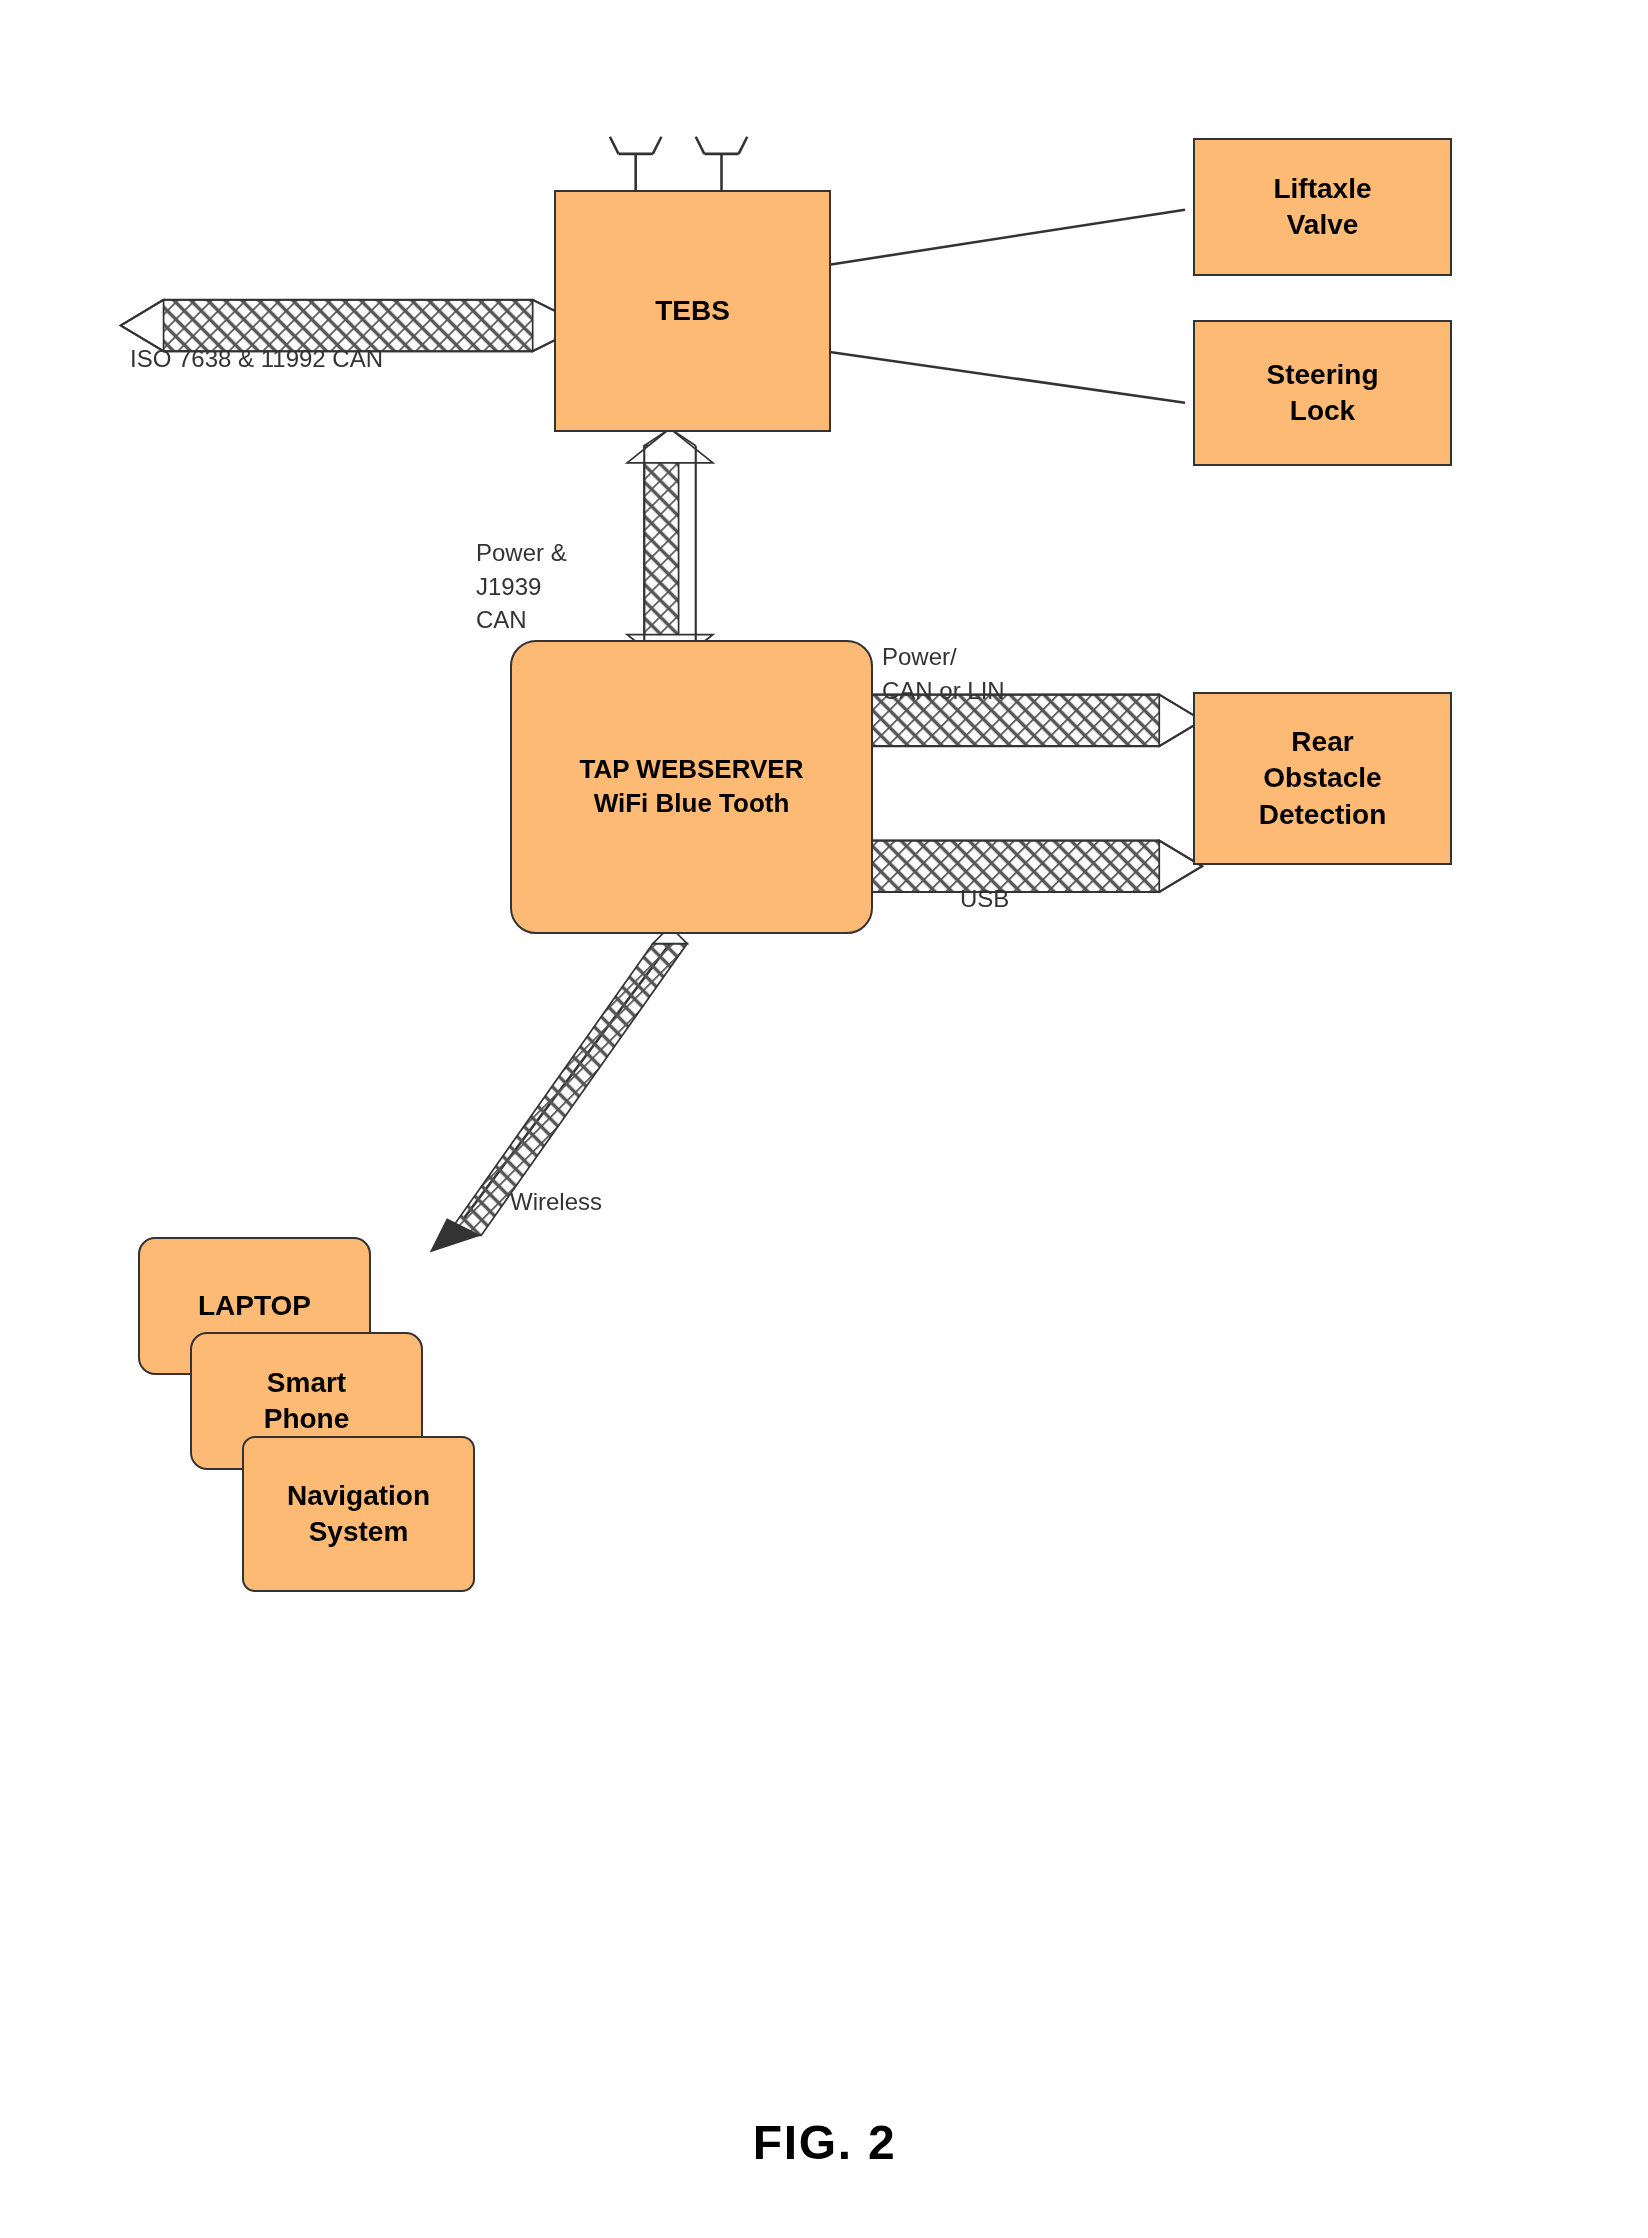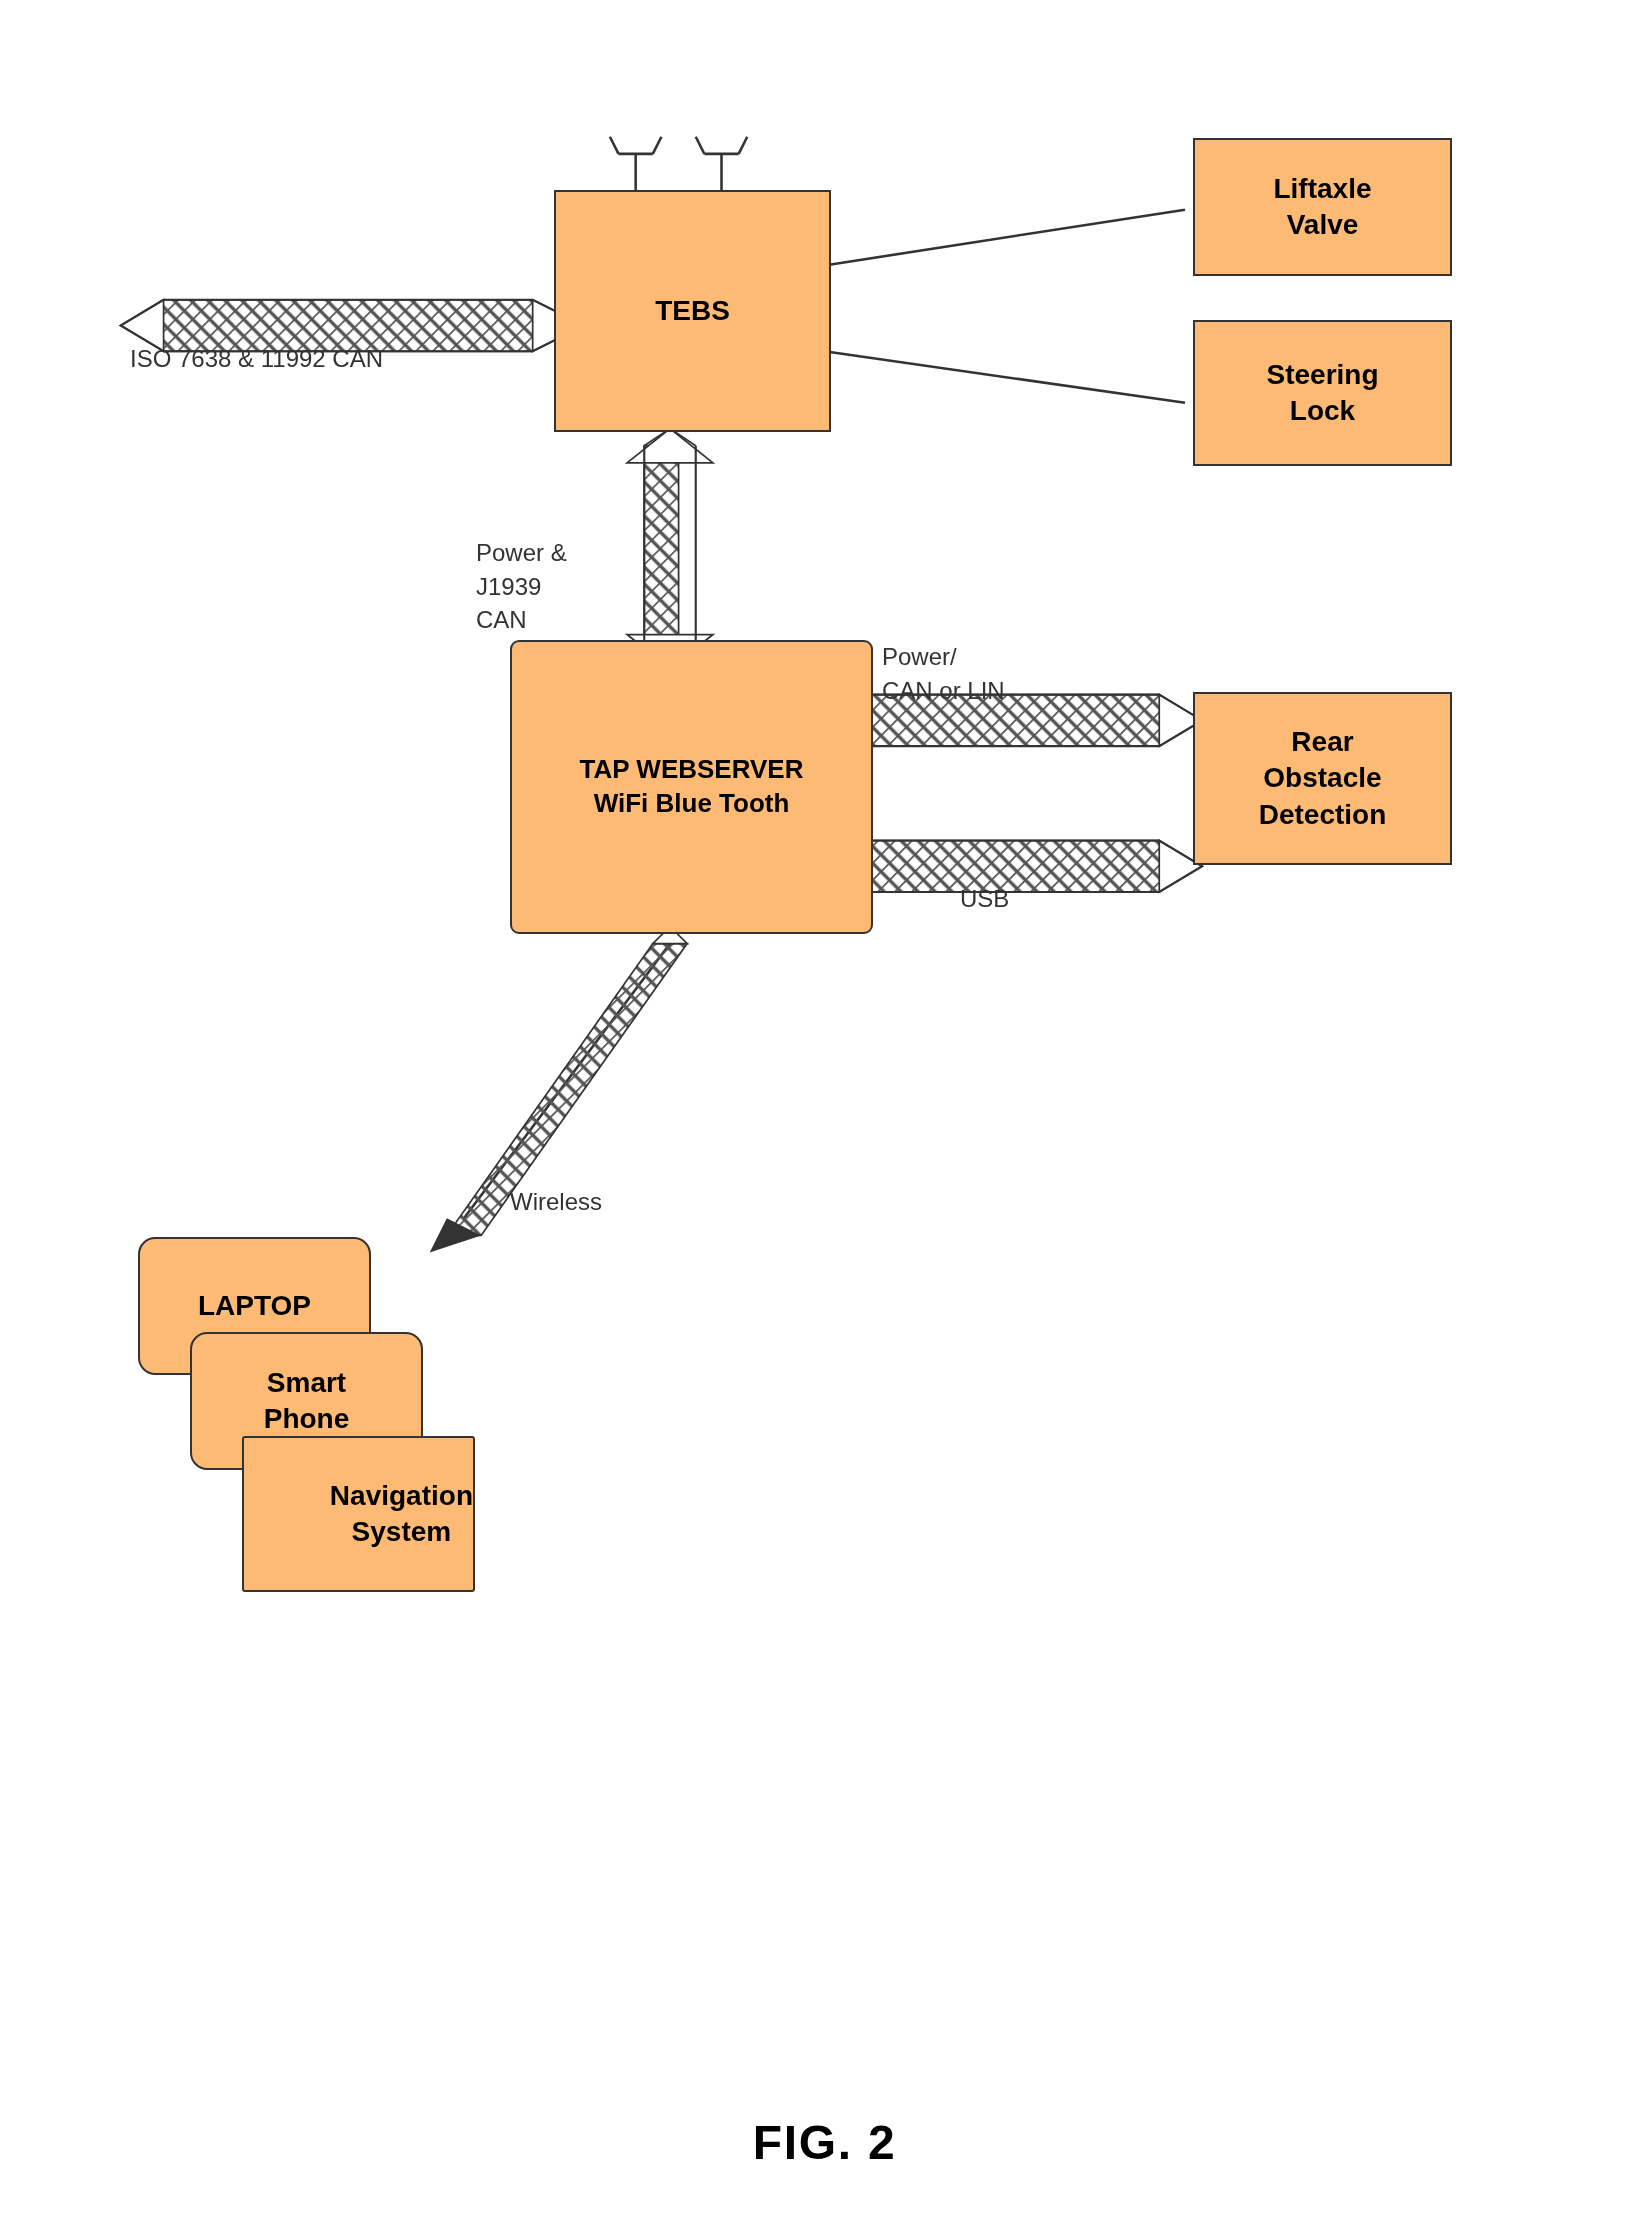--- a/index.html
+++ b/index.html
@@ -46,21 +46,20 @@
       width: 277px;
       height: 242px;
     }
 
     
     .tap-box {
       left: 458px;
       top: 588px;
       width: 363px;
       height: 294px;
-      border-radius: 9px;
     }
 
     
     .liftaxle-box {
       left: 1141px;
       top: 86px;
       width: 259px;
       height: 138px;
     }
 
@@ -271,21 +270,21 @@
 
 
   <div class="box laptop-box" style="border-radius:17.3px;">
     <span>LAPTOP</span>
   </div>
 
   <div class="box smartphone-box" style="border-radius:17.3px;">
     <span style="white-space:pre-line;">Smart<br>Phone</span>
   </div>
 
-  <div class="box navigation-box" style="border-radius:3px;justify-content:flex-end;">
+  <div class="box navigation-box" style="border-radius:13px;">
     <span style="white-space:pre-line;">Navigation<br>System</span>
   </div>
 
   <div class="label" style="left:78px; top:290px;">
     <span>ISO 7638 &amp;
 11992 CAN</span>
   </div>
 
   <div class="label" style="left:424px; top:484px;">
     <span>Power &amp;<br>J1939<br>CAN</span>

